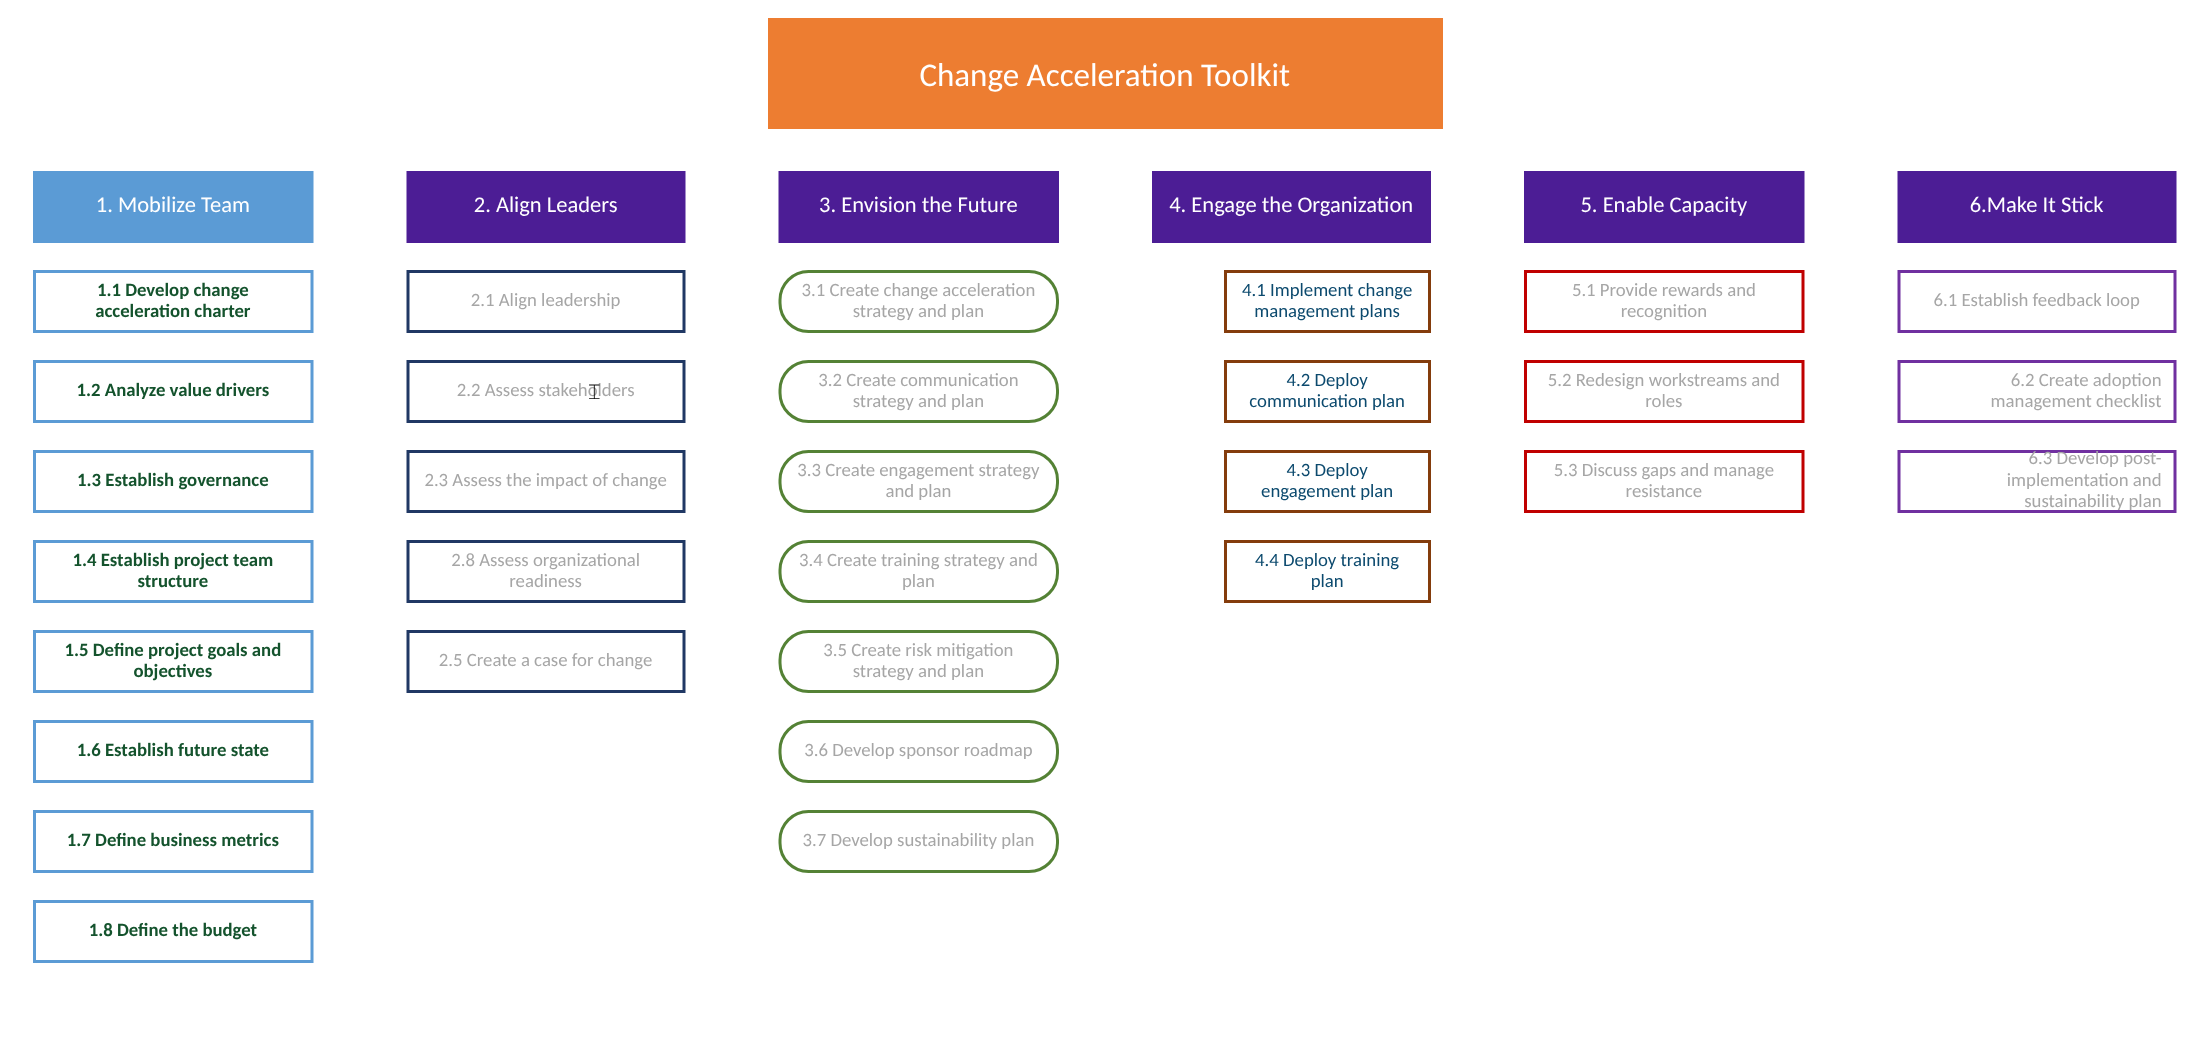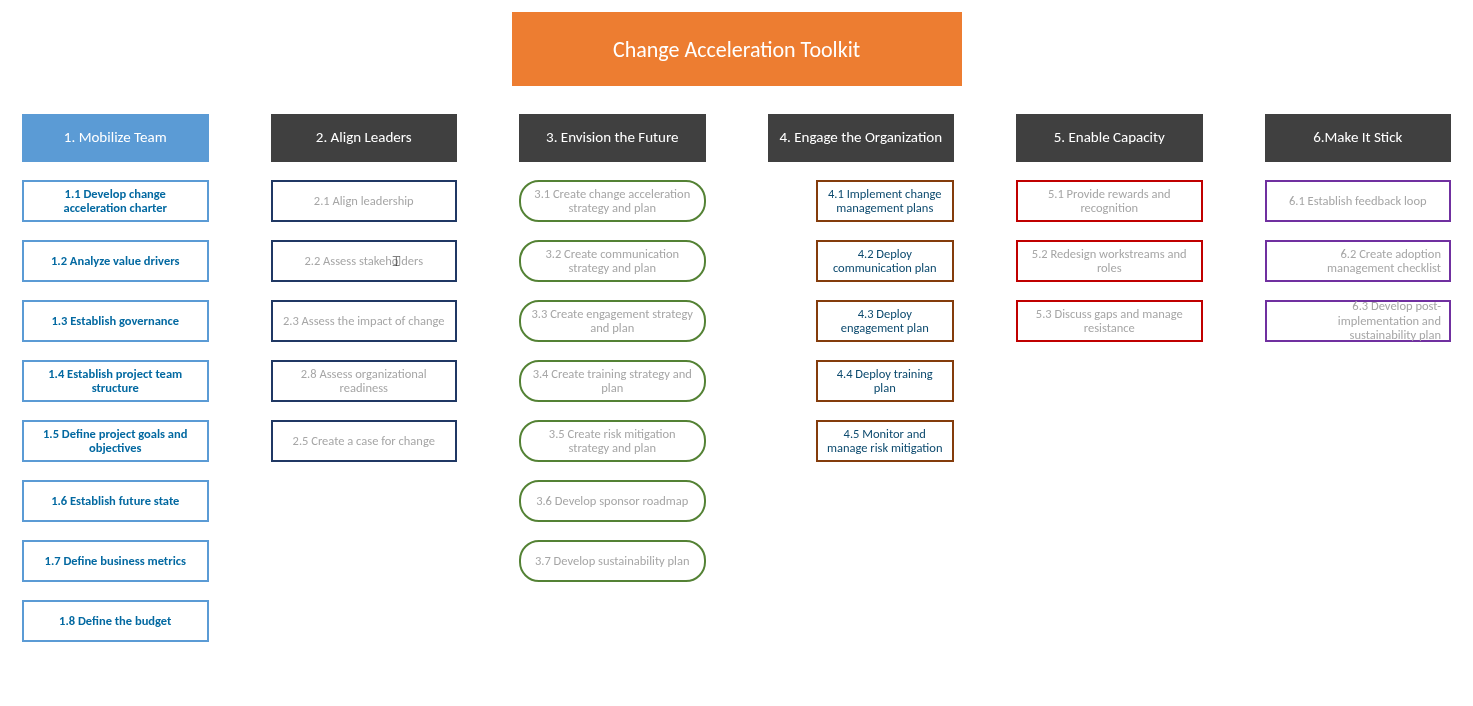--- a/index.html
+++ b/index.html
@@ -39,35 +39,35 @@
     display: flex;
     align-items: center;
     justify-content: center;
     text-align: center;
     font-size: 15px;
     color: #ffffff;
     padding: 0 6px;
     line-height: 1.15;
   }
   .hdr-active  { background: #5B9BD5; }
-  .hdr-inactive{ background: #404040; }
+  .hdr-inactive{ background: #4c1d95; }
   .item {
     height: 42px;
     display: flex;
     align-items: center;
     justify-content: center;
     text-align: center;
     font-size: 12.5px;
     padding: 2px 8px;
     line-height: 1.15;
     border-style: solid;
     border-width: 2px;
     background: #ffffff;
   }
-  .c1 { border-color:#5B9BD5; color:#0369a1; font-weight:600; }
+  .c1 { border-color:#5B9BD5; color:#14532d; font-weight:600; }
   .c2 { border-color:#203864; color:#A6A6A6; }
   .c3 { border-color:#548235; color:#A6A6A6;border-radius:20px; }
   .c4 { border-color:#843C0C; color:#0c4a6e;margin-left:48px; }
   .c5 { border-color:#C00000; color:#A6A6A6; }
   .c6 { border-color:#7030A0; color:#A6A6A6;text-align:right; }
   .cursor-caret {
     position: absolute;
     left: 392px;
     top: 253px;
     font-size: 14px;
@@ -109,21 +109,20 @@
       <div class="item c3">3.5 Create risk mitigation strategy and plan</div>
       <div class="item c3">3.6 Develop sponsor roadmap</div>
       <div class="item c3">3.7 Develop sustainability plan</div>
     </div>
     <div class="col">
       <div class="col-header hdr-inactive">4. Engage the Organization</div>
       <div class="item c4">4.1 Implement change management plans</div>
       <div class="item c4">4.2 Deploy communication plan</div>
       <div class="item c4">4.3 Deploy engagement plan</div>
       <div class="item c4">4.4 Deploy training plan</div>
-      <div class="item c4">4.5 Monitor and manage risk mitigation</div>
     </div>
     <div class="col">
       <div class="col-header hdr-inactive">5. Enable Capacity</div>
       <div class="item c5">5.1 Provide rewards and recognition</div>
       <div class="item c5">5.2 Redesign workstreams and roles</div>
       <div class="item c5">5.3 Discuss gaps and manage resistance</div>
     </div>
     <div class="col">
       <div class="col-header hdr-inactive">6.Make It Stick</div>
       <div class="item c6">6.1 Establish feedback loop</div>

